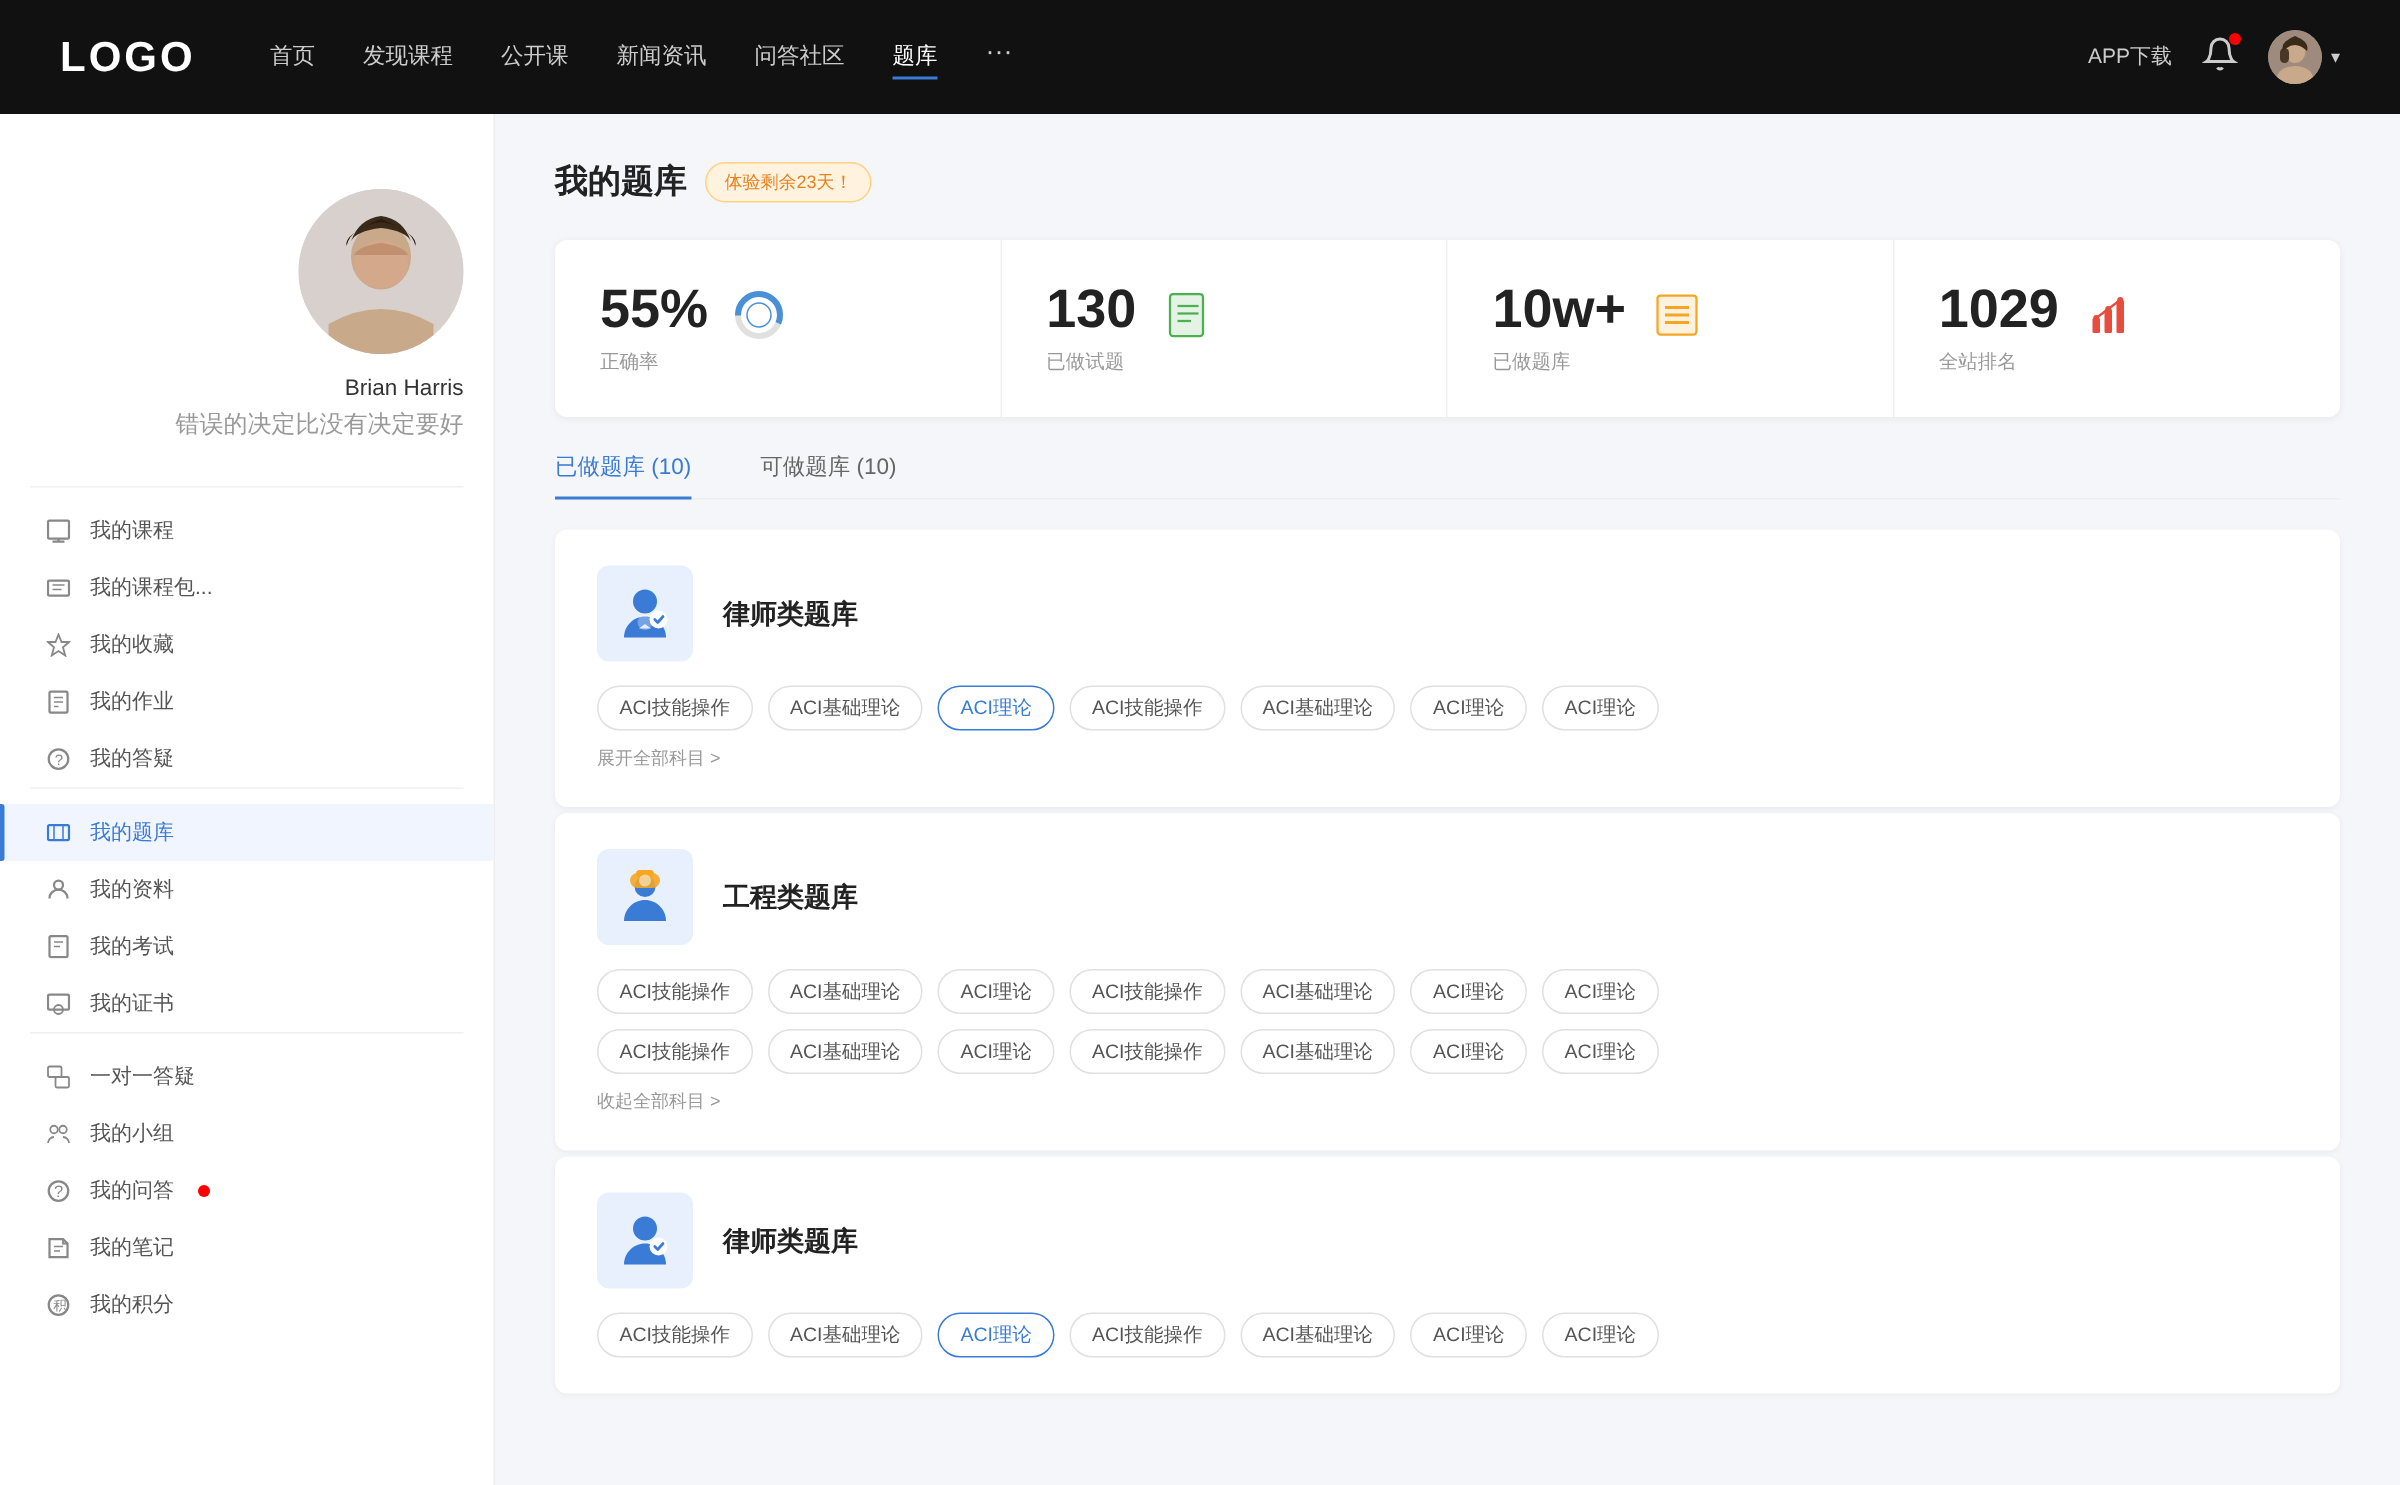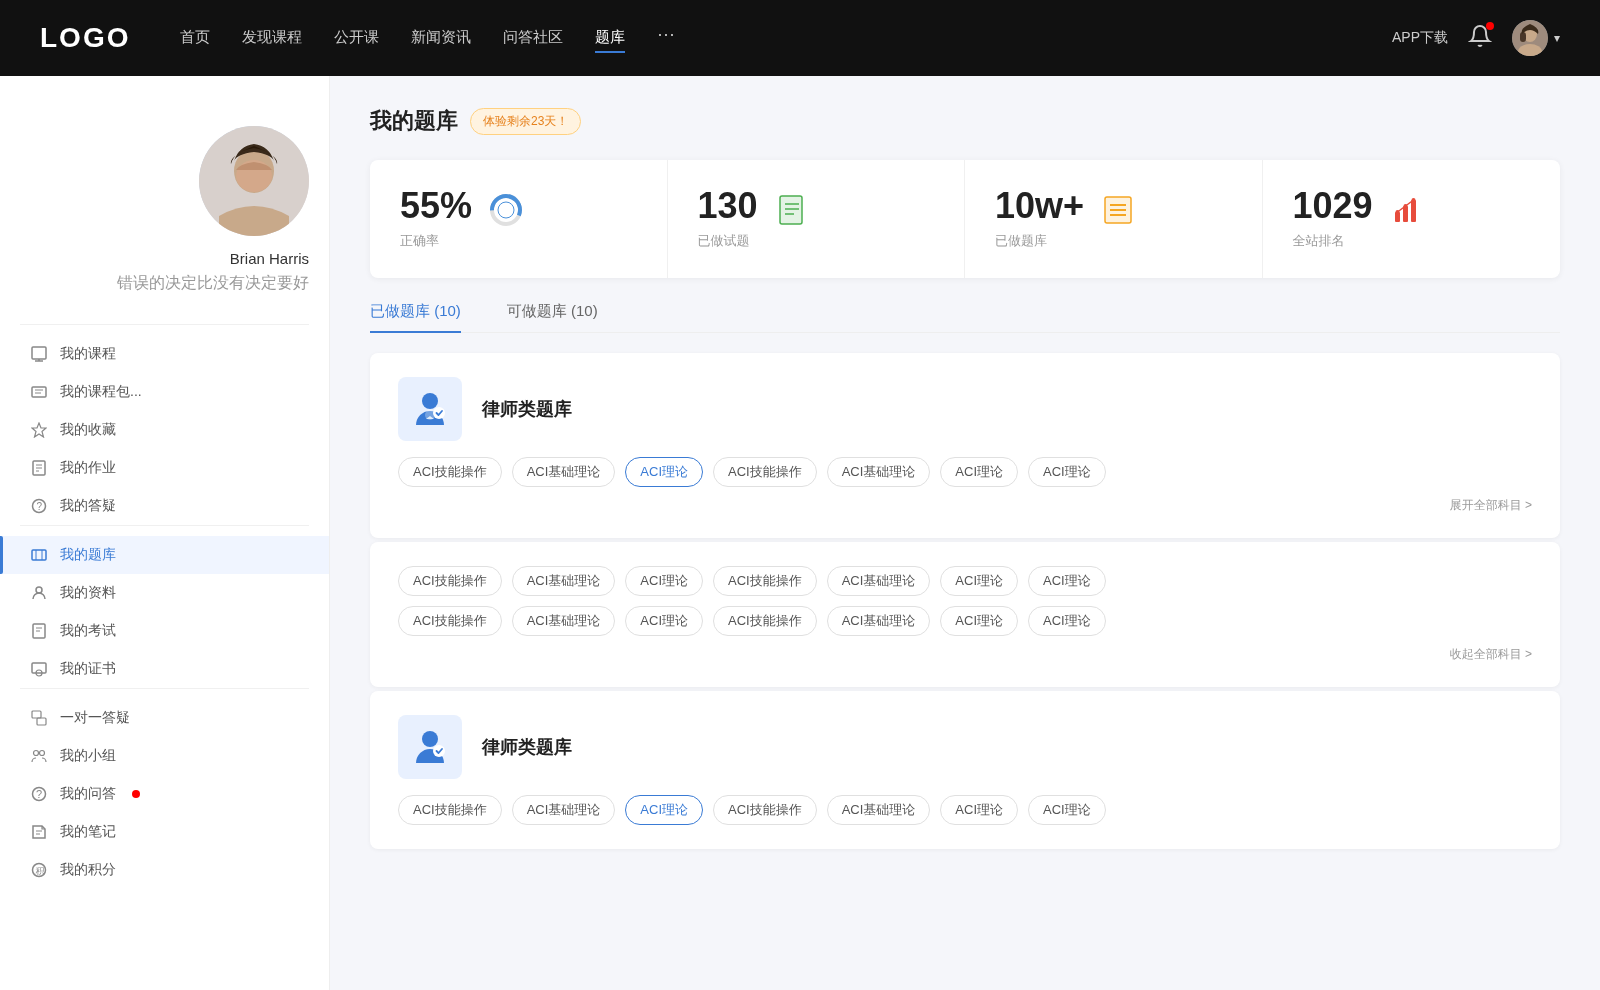--- a/index.html
+++ b/index.html
@@ -62,21 +62,21 @@
     .tab.active { color: #3a7bd5; border-bottom-color: #3a7bd5; font-weight: 500; }
 
     
     .bank-card { background: #fff; border-radius: 8px; margin-bottom: 4px; padding: 24px 28px; box-shadow: 0 1px 4px rgba(0,0,0,0.05); }
     .bank-card-header { display: flex; align-items: center; gap: 20px; margin-bottom: 16px; }
     .bank-card-icon { width: 64px; height: 64px; background: #e8f0fe; border-radius: 8px; display: flex; align-items: center; justify-content: center; flex-shrink: 0; }
     .bank-card-title { font-size: 18px; font-weight: 600; color: #222; }
     .tags-row { display: flex; gap: 10px; flex-wrap: wrap; margin-bottom: 0; }
     .tag { padding: 5px 14px; border-radius: 16px; font-size: 13px; border: 1px solid #e0e0e0; color: #555; cursor: pointer; background: #fff; }
     .tag.active-tag { border-color: #3a7bd5; color: #3a7bd5; background: #fff; }
-    .expand-link { text-align: right; font-size: 12px; color: #999; margin-top: 10px; cursor: pointer; }
+    .expand-link { text-align: left; font-size: 12px; color: #999; margin-top: 10px; cursor: pointer; }
     .tags-row2 { display: flex; gap: 10px; flex-wrap: wrap; margin-top: 10px; }
   </style>
 </head>
 <body>
 
 <div class="header">
   <div class="logo">LOGO</div>
   <nav class="nav">
     <span class="nav-item">首页</span>
     <span class="nav-item">发现课程</span>
@@ -372,20 +372,32 @@
         <span class="tag active-tag">ACI理论</span>
         <span class="tag">ACI技能操作</span>
         <span class="tag">ACI基础理论</span>
         <span class="tag">ACI理论</span>
         <span class="tag">ACI理论</span>
       </div>
       <div class="expand-link">展开全部科目 &gt;</div>
     </div>
 
     <div class="bank-card">
+      <div class="bank-card-header">
+        <div class="bank-card-icon">
+          <svg width="44" height="44" viewBox="0 0 44 44">
+            <circle cx="22" cy="15" r="7" fill="#3a7bd5"></circle>
+            <path d="M8 38c0-7.7 6.3-14 14-14s14 6.3 14 14" fill="#3a7bd5"></path>
+            <rect x="12" y="6" width="20" height="10" rx="5" fill="#f5a623" opacity="0.9"></rect>
+            <rect x="16" y="4" width="12" height="5" rx="2.5" fill="#f5a623"></rect>
+            <circle cx="22" cy="11" r="4" fill="#fff" opacity="0.5"></circle>
+          </svg>
+        </div>
+        <span class="bank-card-title">工程类题库</span>
+      </div>
       <div class="tags-row">
         <span class="tag">ACI技能操作</span>
         <span class="tag">ACI基础理论</span>
         <span class="tag">ACI理论</span>
         <span class="tag">ACI技能操作</span>
         <span class="tag">ACI基础理论</span>
         <span class="tag">ACI理论</span>
         <span class="tag">ACI理论</span>
       </div>
       <div class="tags-row2">

